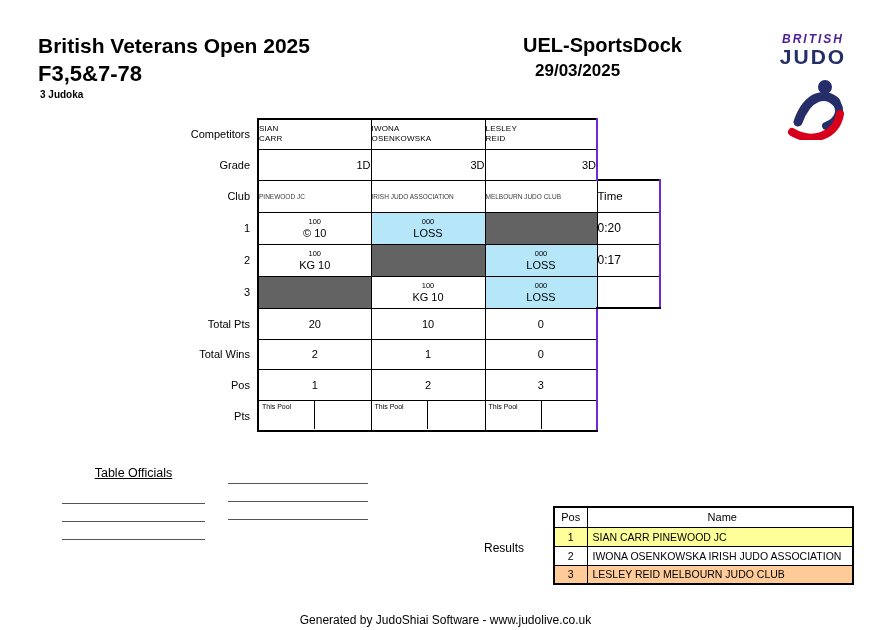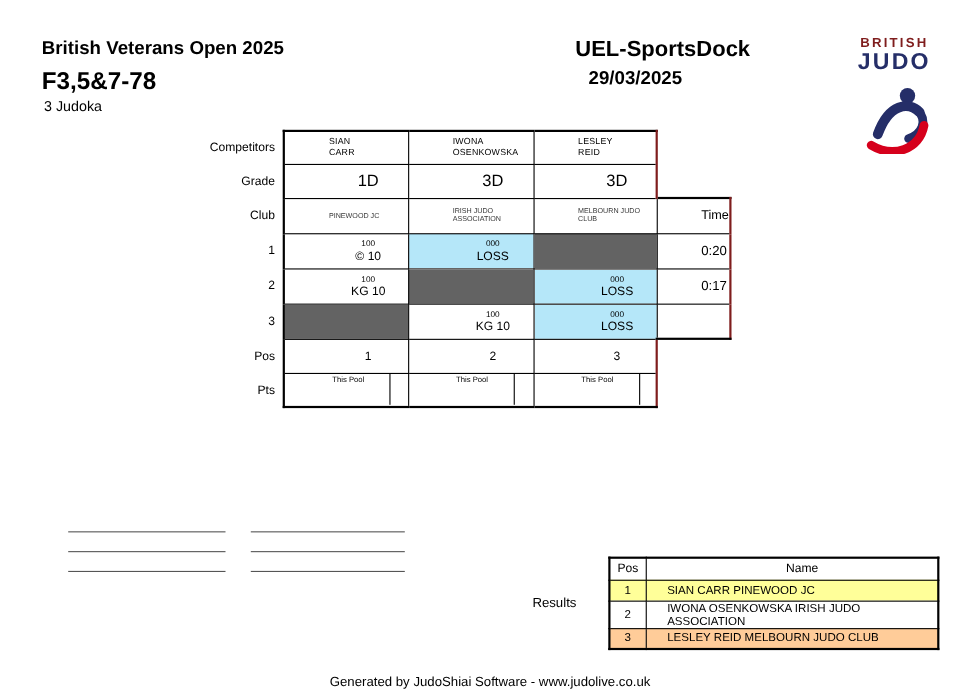--- a/index.html
+++ b/index.html
@@ -4,45 +4,45 @@
 <style>
   * { margin:0; padding:0; box-sizing:border-box; }
   html,body { background:#fff; }
   body {
     width:891px; height:630px; position:relative; overflow:hidden;
     font-family:"Liberation Sans", sans-serif; color:#000;
   }
   .abs { position:absolute; }
 
   
-  .title    { left:38px;  top:34px;  font-size:17px; font-weight:600; }
+  .title    { left:38px;  top:34px;  font-size:21px; font-weight:600; }
   .category { left:38px;  top:61px;  font-size:22px; font-weight:600; }
-  .judoka   { left:40px;  top:89px;  font-size:13px; }
+  .judoka   { left:40px;  top:89px;  font-size:10px;font-weight:bold; }
   .venue    { left:523px; top:34px;  font-size:20px; font-weight:600; }
   .date     { left:523px; top:61px;  font-size:17px; font-weight:600;margin-left:12px; }
 
   
   .logo { left:772px; top:32px; width:82px; text-align:center; }
-  .logo .brand1 { font-size:12px; font-weight:bold; letter-spacing:2px; color:#7f1d1d; }
+  .logo .brand1 { font-size:12px; font-weight:bold; letter-spacing:2px; color:#4c1d95;font-style:italic; }
   .logo .brand2 { font-size:21px; font-weight:bold; letter-spacing:2px; color:#252E68; line-height:22px; }
   .logo svg { margin-top:4px; }
 
   
   table.pool { position:absolute; left:190px; top:118px; border-collapse:collapse; table-layout:fixed; }
   table.pool td { padding:0; vertical-align:middle; overflow:hidden; }
-  table.pool td.b { border:1px solid #000; background:#fff;padding-left:40px; }
+  table.pool td.b { border:1px solid #000; background:#fff; }
   table.pool td.lbl { border:none; text-align:right; padding-right:7px; font-size:11px; background:transparent;margin-left:25px; }
   table.pool td.none { border:none; background:transparent; }
   table.pool td.ol { border-left:2px solid #000; }
-  table.pool td.or { border-right:2px solid #7f1d1d; }
+  table.pool td.or { border-right:2px solid #6d28d9; }
   table.pool td.ot { border-top:2px solid #000; }
   table.pool td.ob { border-bottom:2px solid #000; }
 
   td.namecell { vertical-align:top; text-align:left; padding:3px 0 0 4px; font-size:8px; line-height:10px; letter-spacing:.2px; }
-  td.gradecell { text-align:center; font-size:15px; }
+  td.gradecell { text-align:right; font-size:11px; }
   td.clubcell { font-size:6.5px; color:#3a3a3a; padding-left:4px; text-align:left; }
   td.timehead { font-size:11.5px; padding-left:3px; text-align:left; }
   td.timeval  { font-size:12px;  padding-left:2px; text-align:left; }
 
   td.match { vertical-align:top; text-align:center; }
   td.match .score  { font-size:7.5px; line-height:9px; padding-top:2px; }
   td.match .result { font-size:11px; line-height:15px; }
   td.loss    { background:#B5E7F9 !important; }
   td.blocked { background:#636363 !important; }
   td.num { text-align:center; font-size:11px; }
@@ -56,21 +56,21 @@
   .off-heading { text-align:center; font-size:12.5px; height:20px; }
   .off-heading span { text-decoration:underline; }
   .off-line { border-bottom:1px solid #555; height:18px; }
 
   
   .results-label { left:484px; top:541px; font-size:12px; }
   table.results { position:absolute; left:553px; top:506px; border-collapse:collapse; border:2px solid #000; }
   table.results td { border:1px solid #000; font-size:10.5px; padding:0; }
   table.results tr.hdr td { height:20px; text-align:center; font-size:11px; }
   table.results td.rpos { width:33px; text-align:center; }
-  table.results td.rname { width:266px; padding-left:19px; text-align:left; }
+  table.results td.rname { width:266px; padding-left:5px; text-align:left; }
   table.results tr.rrow td { height:19px; }
   table.results tr.gold td   { background:#FFFF99; }
   table.results tr.bronze td { background:#FFCC99; }
 
   
   .footer { left:0; right:0; top:613px; text-align:center; font-size:12px; }
 </style>
 </head>
 <body>
 
@@ -169,21 +169,35 @@
       <div class="score">100</div>
       <div class="result">KG 10</div>
     </td>
     <td class="b match loss">
       <div class="score">000</div>
       <div class="result">LOSS</div>
     </td>
     <td class="b timeval or ob"></td>
   </tr>
 
-
+  <tr style="height:31px">
+    <td class="lbl">Total Pts</td>
+    <td class="b num ol">20</td>
+    <td class="b num">10</td>
+    <td class="b num or">0</td>
+    <td class="none"></td>
+  </tr>
+
+  <tr style="height:30px">
+    <td class="lbl">Total Wins</td>
+    <td class="b num ol">2</td>
+    <td class="b num">1</td>
+    <td class="b num or">0</td>
+    <td class="none"></td>
+  </tr>
 
   <tr style="height:31px">
     <td class="lbl">Pos</td>
     <td class="b num ol">1</td>
     <td class="b num">2</td>
     <td class="b num or">3</td>
     <td class="none"></td>
   </tr>
 
   <tr style="height:31px">
@@ -205,20 +219,23 @@
         <div class="pts-left">This Pool</div>
         <div class="pts-right"></div>
       </div>
     </td>
     <td class="none"></td>
   </tr>
 </tbody>
   </table>
 
 <div class="officials" style="left:62px; top:466px;">
+  <div class="off-heading">
+    <span>Table Officials</span>
+  </div>
   <div class="off-line"></div>
   <div class="off-line"></div>
   <div class="off-line"></div>
 </div>
 
 <div class="officials" style="left:228px; top:466px; width:140px;">
   <div class="off-line"></div>
   <div class="off-line"></div>
   <div class="off-line"></div>
 </div>

